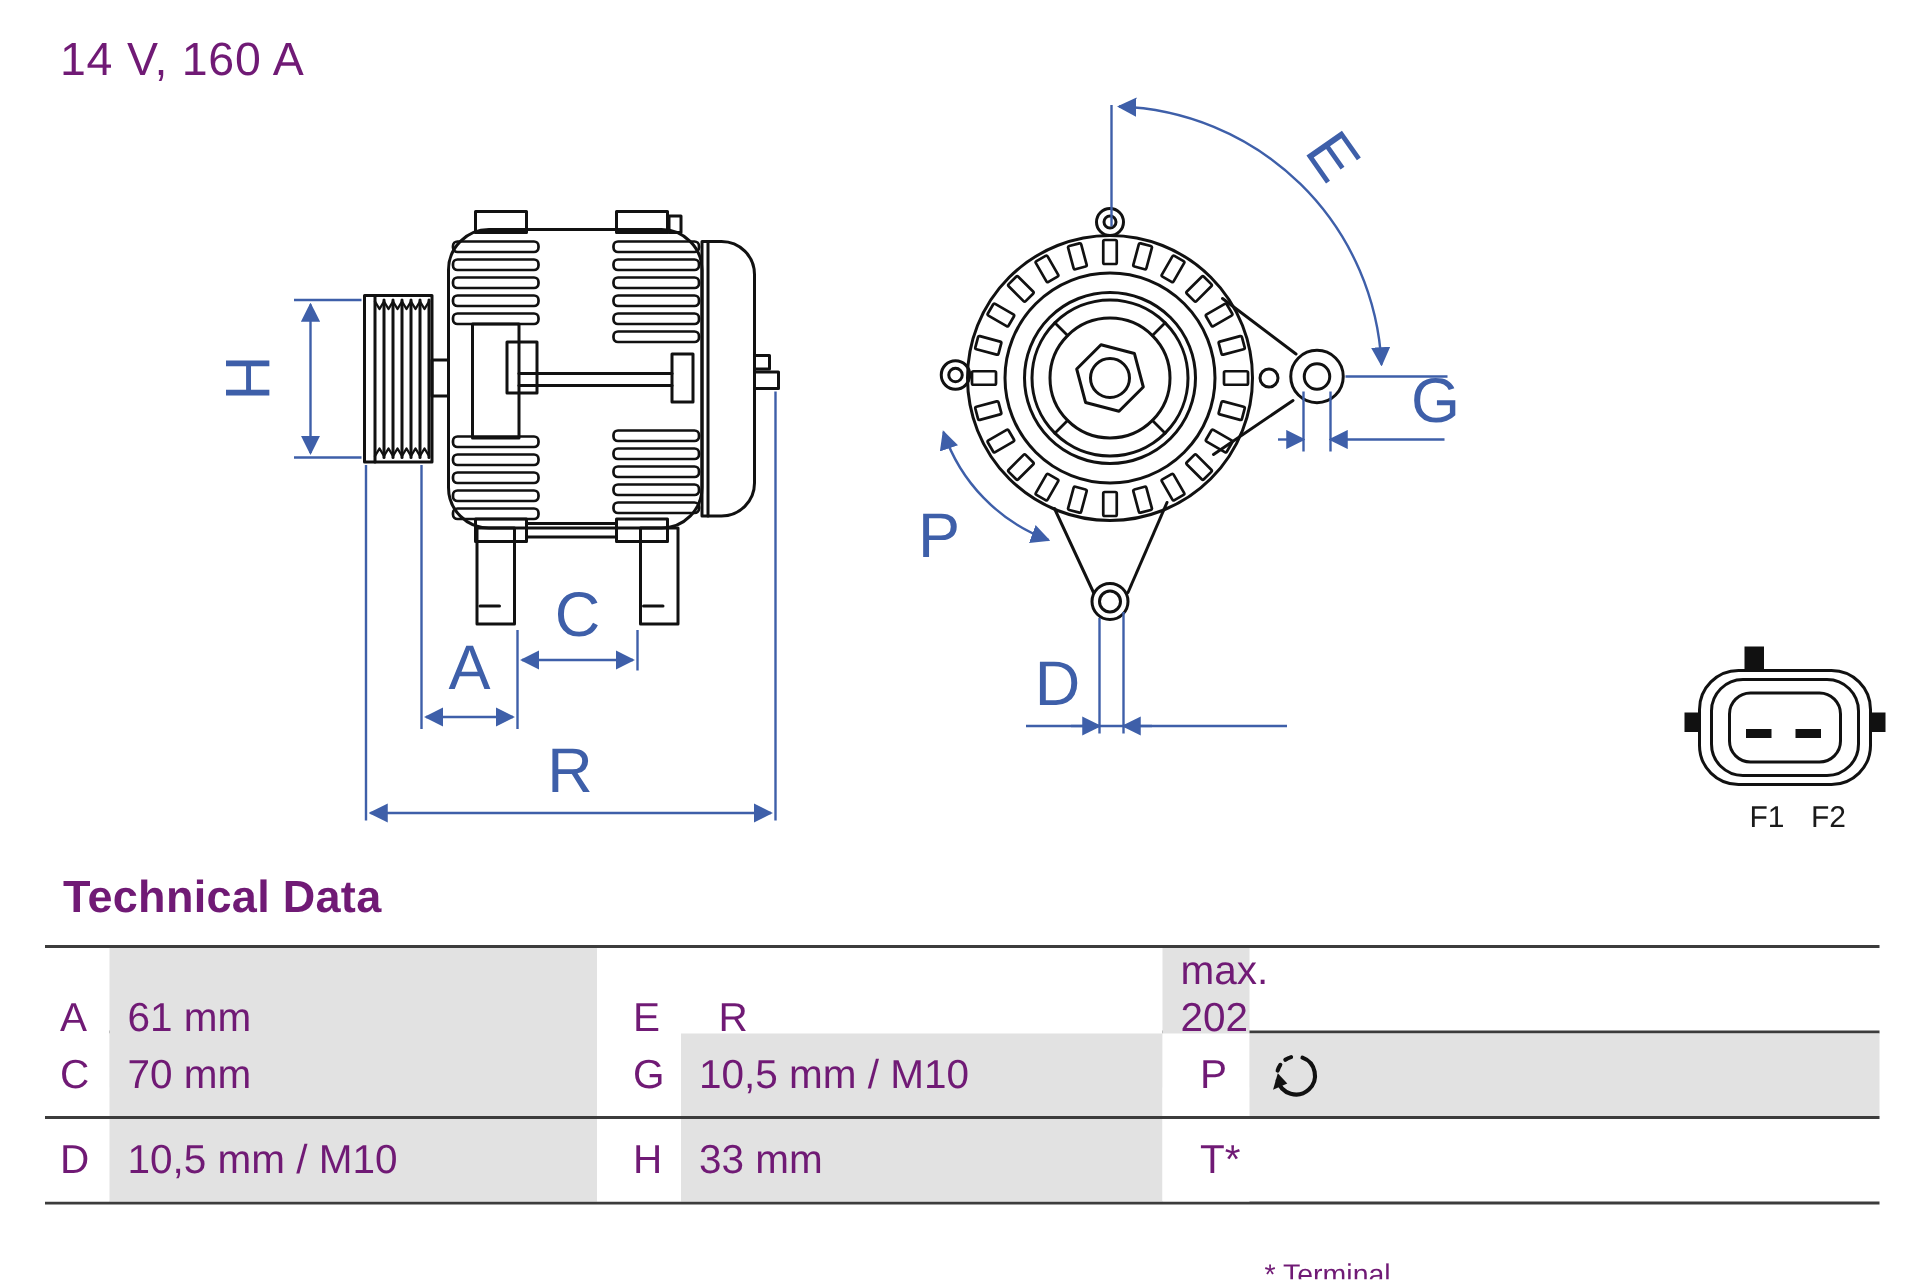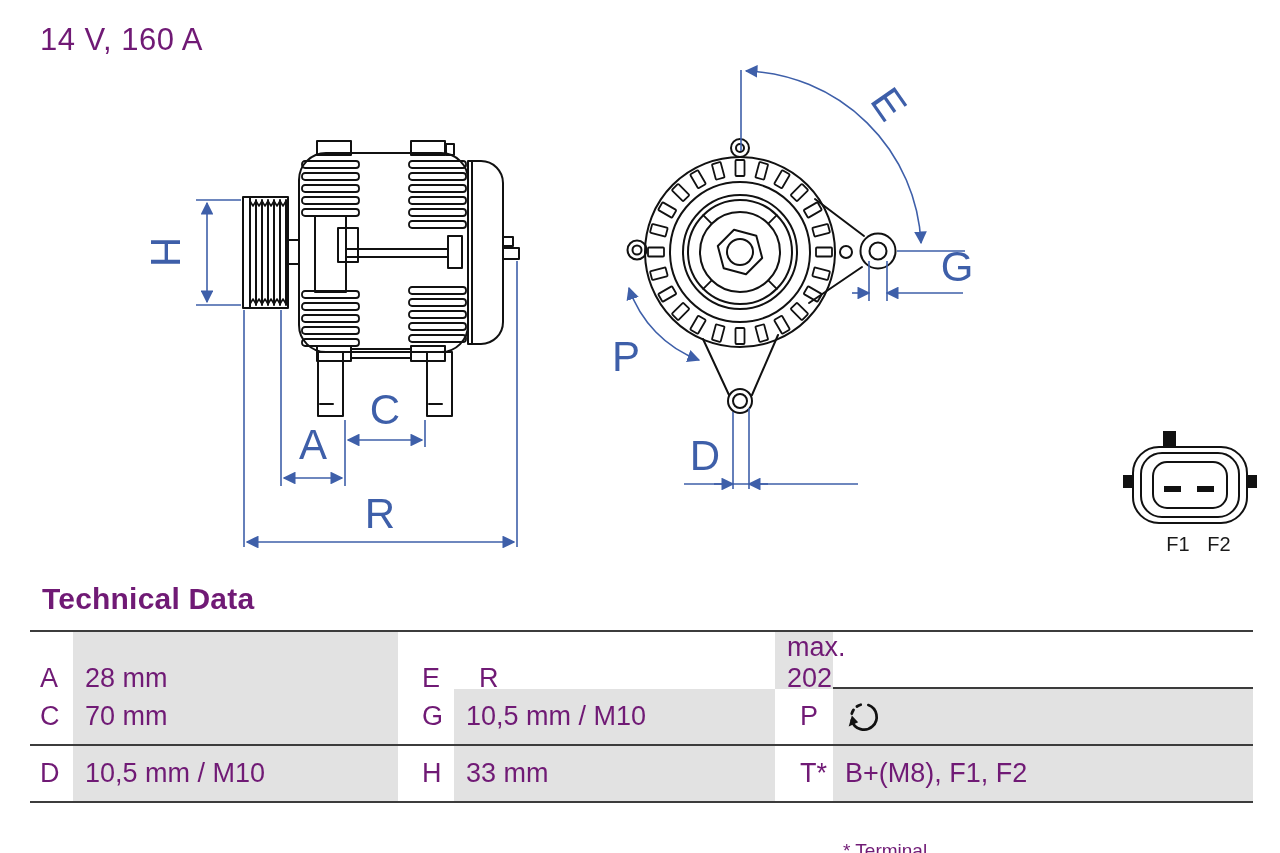--- a/index.html
+++ b/index.html
@@ -237,21 +237,21 @@
   </svg>
 
   <div class="heading">Technical Data</div>
 
   <div class="tdtable">
     <div class="trow">
       <div class="cell key k1">
           <span>A</span>
         </div>
       <div class="cell val">
-          <span>28 mm</span>
+          <span>61 mm</span>
         </div>
       <div class="cell key k2">
           <span>E</span>
         </div>
       <div class="cell key k3">
           <span>R</span>
         </div>
       <div class="cell val">
           <span>max. 202 mm</span>
         </div>
@@ -290,21 +290,18 @@
         </div>
       <div class="cell key k2">
           <span>H</span>
         </div>
       <div class="cell val">
           <span>33 mm</span>
         </div>
       <div class="cell key k3">
           <span>T*</span>
         </div>
-      <div class="cell val">
-          <span>B+(M8), F1, F2</span>
-        </div>
     </div>
   </div>
 
   <div class="footnote">* Terminal</div>
 
 </div>
 
 </body></html>

